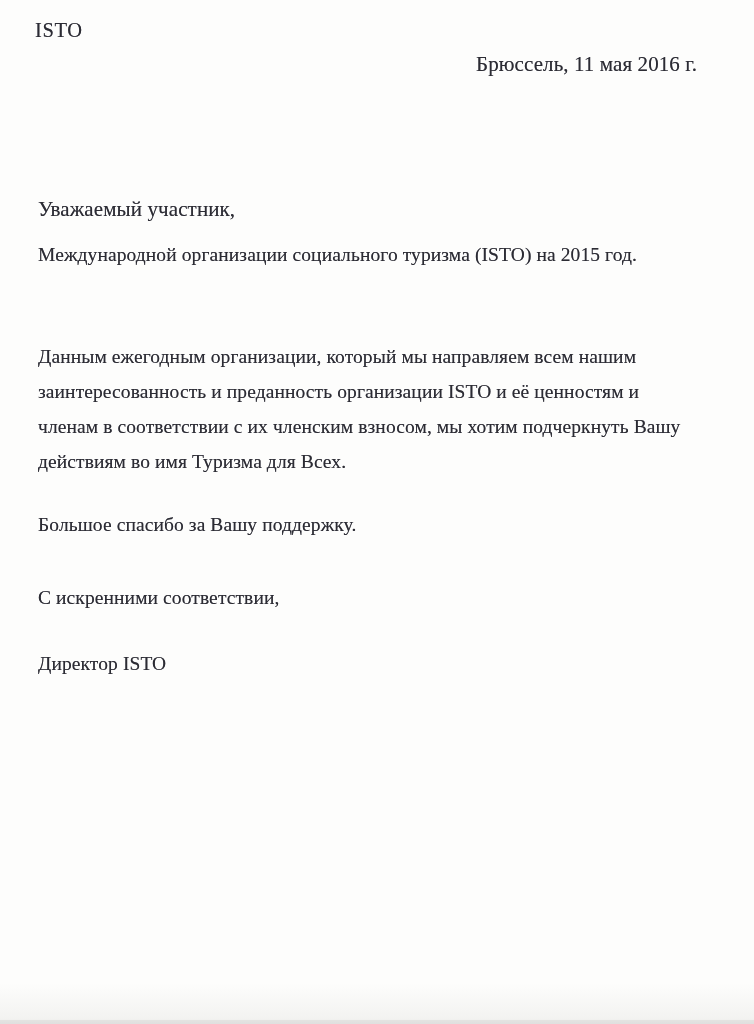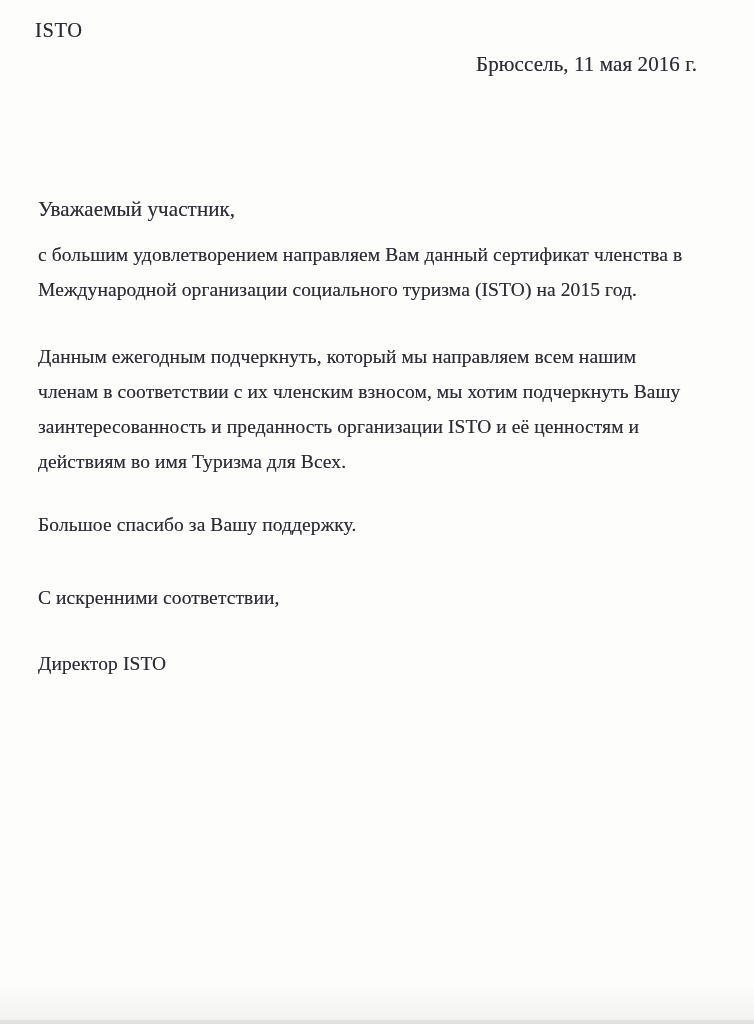--- a/index.html
+++ b/index.html
@@ -76,28 +76,27 @@
 
 <div class="page">
 
   <div class="txt logo">ISTO</div>
 
   <div class="txt dateline">Брюссель, 11 мая 2016 г.</div>
 
   <div class="txt greeting">Уважаемый участник,</div>
 
   <div class="para para-1">
-    <div class="line">с большим удовлетворением направляем Вам данный сертификат членства в</div>
     <div class="line">Международной организации социального туризма (ISTO) на 2015 год.</div>
   </div>
 
   <div class="para para-2">
-    <div class="line">Данным ежегодным подчеркнуть, который мы направляем всем нашим</div>
+    <div class="line">Данным ежегодным организации, который мы направляем всем нашим</div>
+    <div class="line">заинтересованность и преданность организации ISTO и её ценностям и</div>
     <div class="line">членам в соответствии с их членским взносом, мы хотим подчеркнуть Вашу</div>
-    <div class="line">заинтересованность и преданность организации ISTO и её ценностям и</div>
     <div class="line">действиям во имя Туризма для Всех.</div>
   </div>
 
   <div class="para para-3">
     <div class="line">Большое спасибо за Вашу поддержку.</div>
   </div>
 
   <div class="para para-4">
     <div class="line">С искренними соответствии,</div>
   </div>

